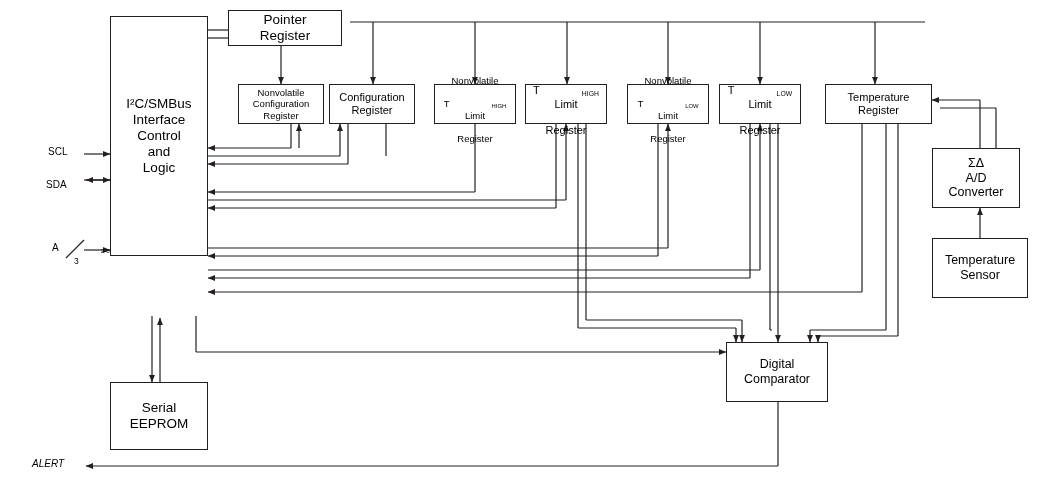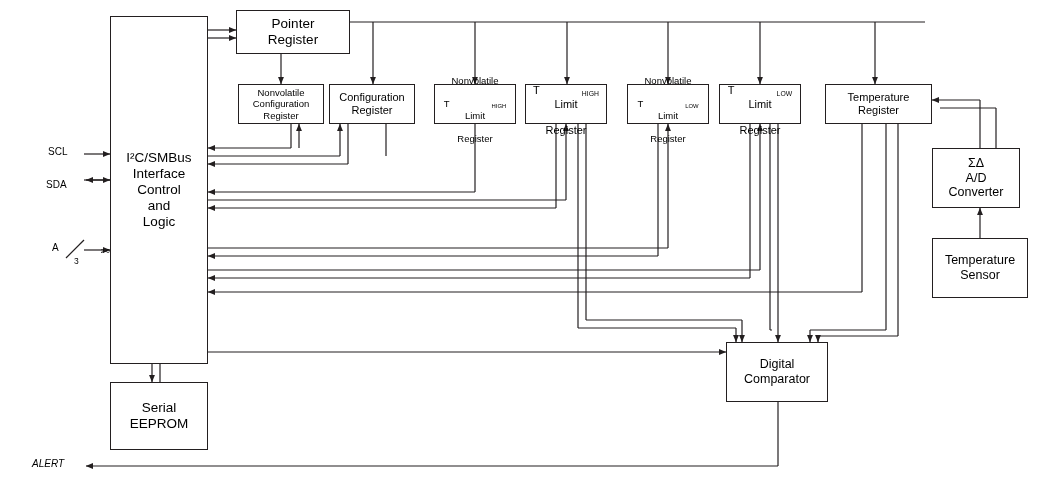--- a/index.html
+++ b/index.html
@@ -129,29 +129,29 @@
       <line x1="980" y1="238" x2="980" y2="208" marker-end="url(#ah)"></line>
     </g>
   </svg>
 
   <div class="pinlabel" style="left:48px;top:146px;">SCL</div>
   <div class="pinlabel" style="left:46px;top:179px;">SDA</div>
   <div class="pinlabel" style="left:52px;top:242px;">A<sub>2-0</sub></div>
   <div class="pinlabel" style="left:74px;top:256px;font-size:8.5px;">3</div>
   <div class="pinlabel" style="left:32px;top:458px;font-style:italic;">ALERT</div>
 
-  <div class="box sz13" style="left:110px;top:16px;width:98px;height:348px;text-align:center;">
+  <div class="box sz13" style="left:110px;top:16px;width:98px;height:240px;text-align:center;">
     <span class="lbl">I²C/SMBus
 Interface
 Control
 and
 Logic</span>
   </div>
 
-  <div class="box sz13" style="left:236px;top:10px;width:114px;height:44px;">
+  <div class="box sz13" style="left:228px;top:10px;width:114px;height:36px;">
     <span class="lbl">Pointer
 Register</span>
   </div>
 
   <div class="box sz10" style="left:238px;top:84px;width:86px;height:40px;">
     <span class="lbl">Nonvolatile
 Configuration
 Register</span>
   </div>
 

